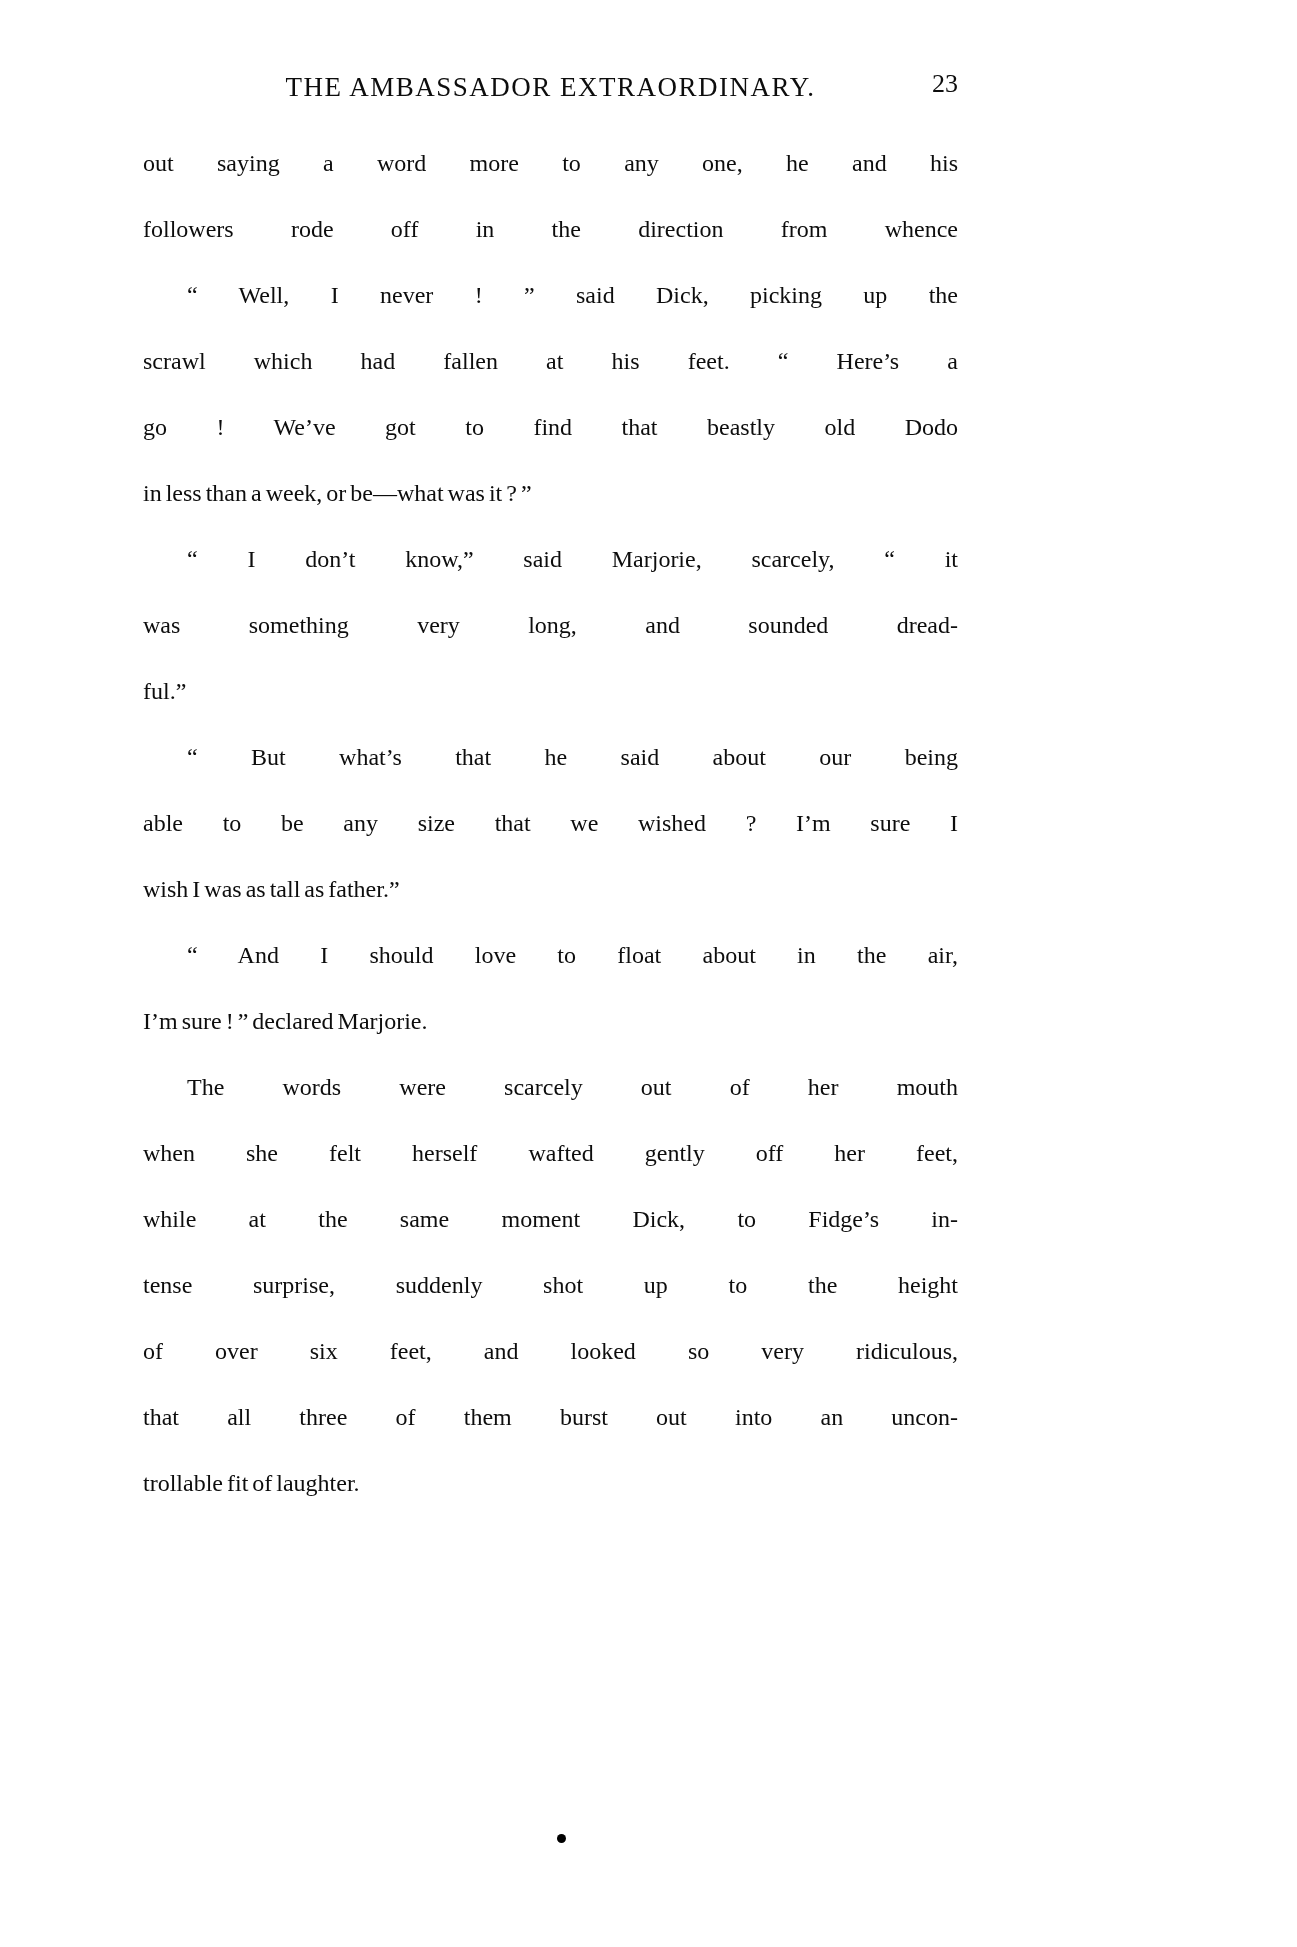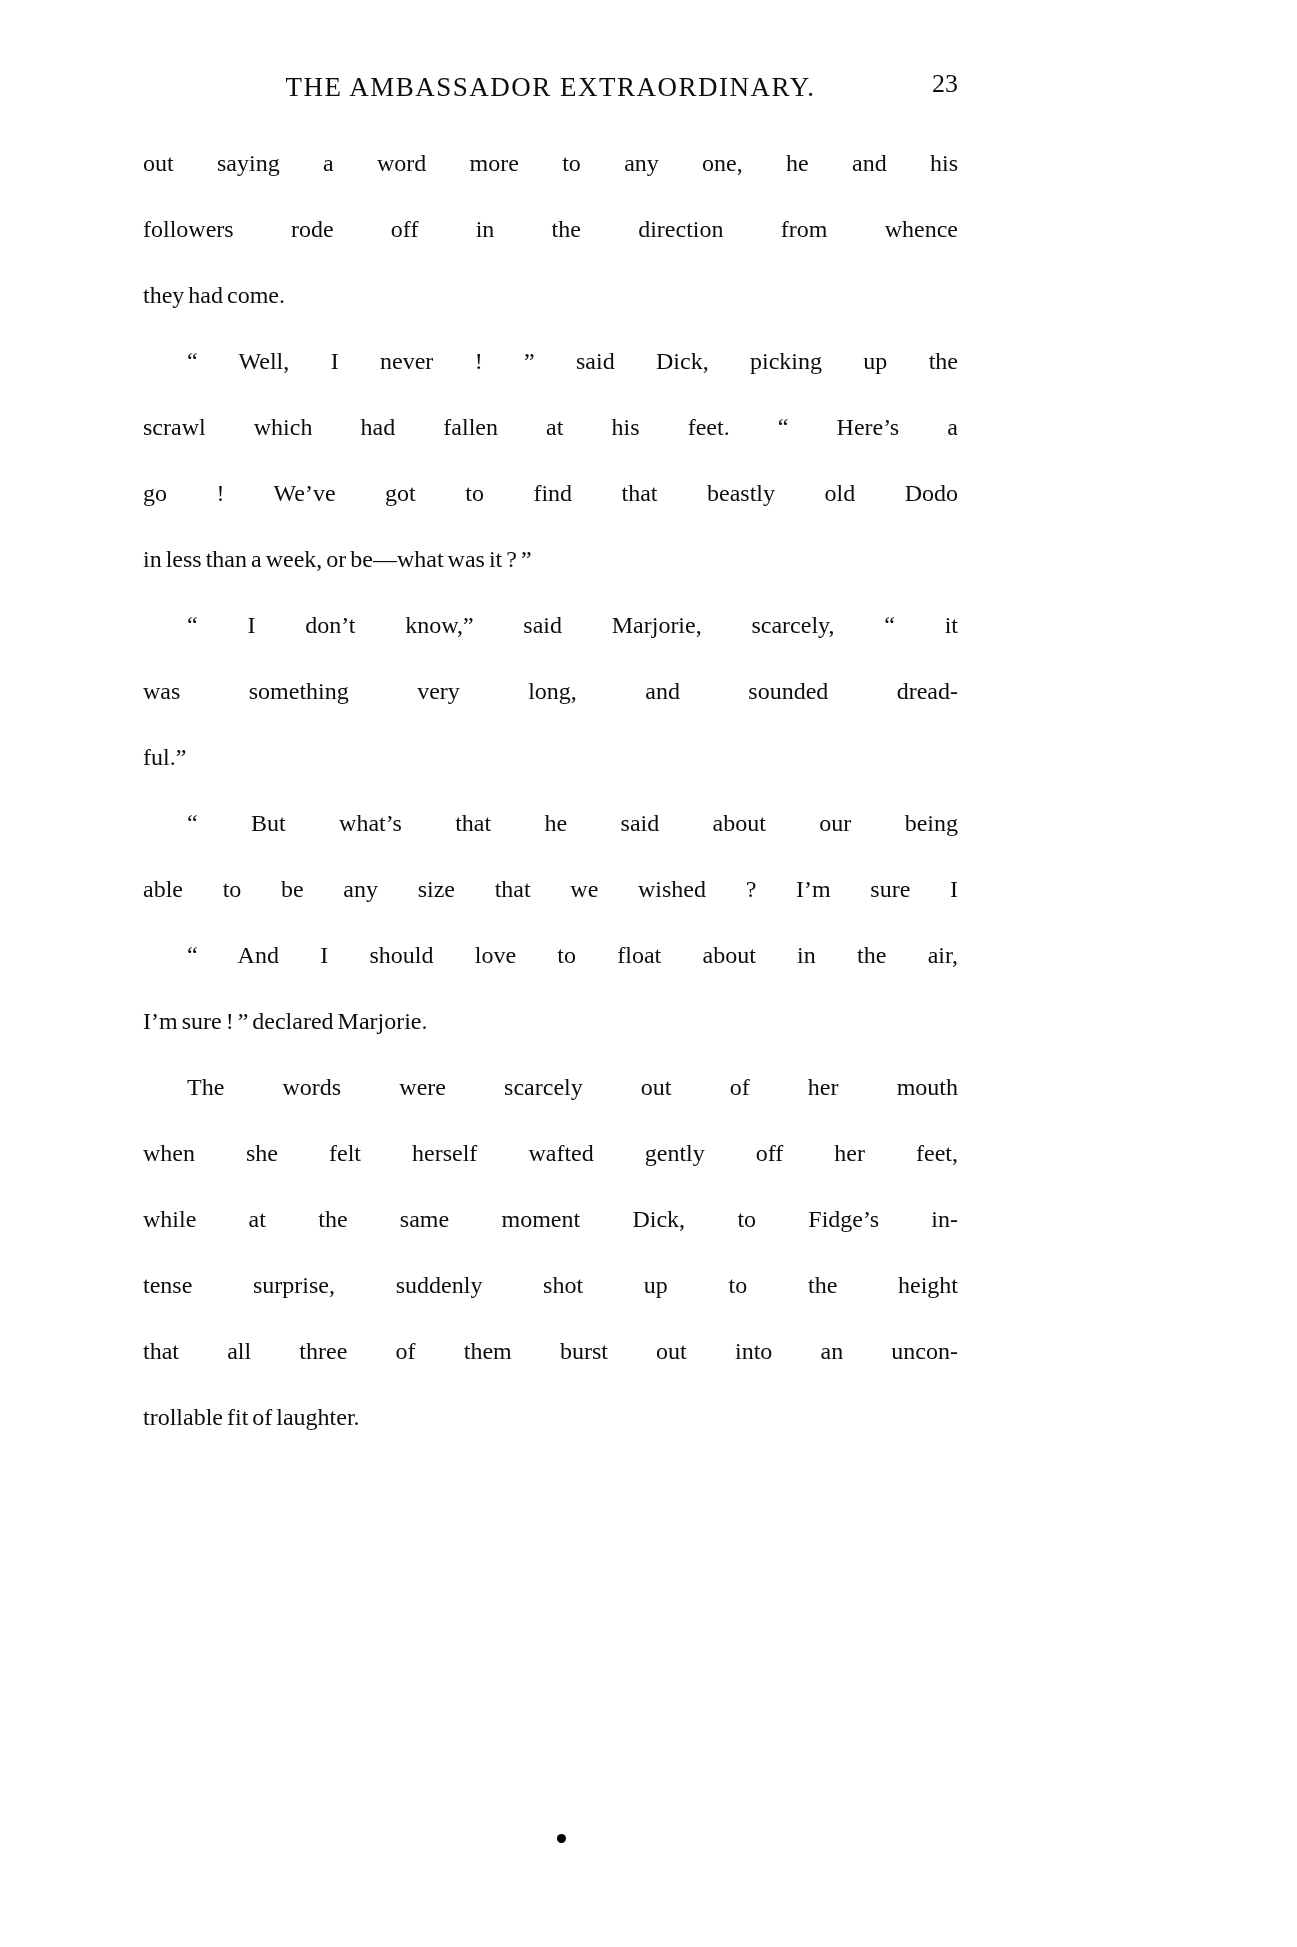--- a/index.html
+++ b/index.html
@@ -68,41 +68,42 @@
 
   <div class="header">
     <div class="header-title">THE AMBASSADOR EXTRAORDINARY.</div>
     <div class="page-number">23</div>
   </div>
 
   <div class="body-text">
 
     <div class="line">out saying a word more to any one, he and his</div>
     <div class="line">followers rode off in the direction from whence</div>
-    <div class="line last">they had come.</div>
 
     <div class="line ind">“ Well, I never ! ” said Dick, picking up the</div>
     <div class="line">scrawl which had fallen at his feet. “ Here’s a</div>
     <div class="line">go ! We’ve got to find that beastly old Dodo</div>
     <div class="line last">in less than a week, or be—what was it ? ”</div>
 
     <div class="line ind">“ I don’t know,” said Marjorie, scarcely, “ it</div>
     <div class="line">was something very long, and sounded dread-</div>
     <div class="line last">ful.”</div>
 
     <div class="line ind">“ But what’s that he said about our being</div>
     <div class="line">able to be any size that we wished ? I’m sure I</div>
+    <div class="line last">wish I was as tall as father.”</div>
 
 
     <div class="line ind">“ And I should love to float about in the air,</div>
     <div class="line last">I’m sure ! ” declared Marjorie.</div>
 
     <div class="line ind">The words were scarcely out of her mouth</div>
     <div class="line">when she felt herself wafted gently off her feet,</div>
     <div class="line">while at the same moment Dick, to Fidge’s in-</div>
     <div class="line">tense surprise, suddenly shot up to the height</div>
+    <div class="line">of over six feet, and looked so very ridiculous,</div>
     <div class="line">that all three of them burst out into an uncon-</div>
     <div class="line last">trollable fit of laughter.</div>
   </div>
 
   <div class="ink-dot"></div>
 
 </div>
 
 </body></html>

